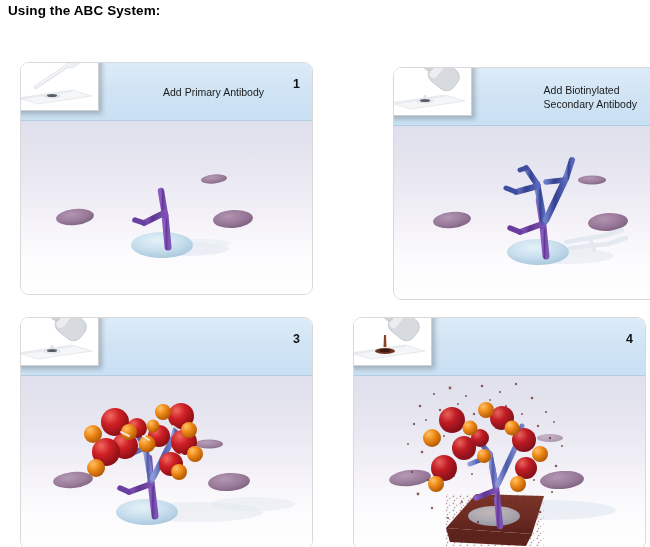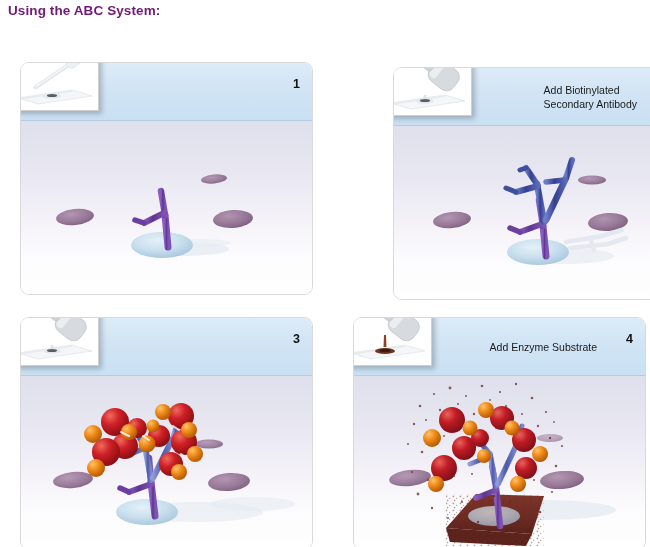--- a/index.html
+++ b/index.html
@@ -15,21 +15,21 @@
     font-family: "Liberation Sans", sans-serif;
   }
 
   
   #page-title {
     position: absolute;
     left: 8px;
     top: 3px;
     font-size: 13.5px;
     font-weight: bold;
-    color: #701a75;
+    color: #000000;
     letter-spacing: 0.1px;
     white-space: nowrap;
   }
 
   
   .panel {
     position: absolute;
     width: 293px;
     height: 233px;
     border: 1px solid #d9d9d9;
@@ -119,20 +119,21 @@
   .scene svg { display: block; }
 </style>
 </head>
 <body>
 
 <div id="page-title">Using the ABC System:</div>
 
 <div class="panel p1">
 
   <div class="panel-header">
+    <div class="panel-title">Add Primary Antibody</div>
     <div class="panel-number">1</div>
   </div>
 
   <div class="scene">
     <svg width="293" height="174" viewBox="0 0 293 174" xmlns="http://www.w3.org/2000/svg">
       <defs>
         <radialGradient id="ag1" cx="40%" cy="32%" r="72%">
           <stop offset="0%" stop-color="#a98aa8"></stop>
           <stop offset="60%" stop-color="#8d6a8d"></stop>
           <stop offset="100%" stop-color="#6f4f70"></stop>
@@ -385,21 +386,20 @@
         <rect x="24" y="22.5" width="10" height="7" rx="3" fill="#d9dde1"></rect>
       </g>
       <ellipse cx="40" cy="52" rx="1.6" ry="2.2" fill="#dfe3e8"></ellipse>
     </svg>
   </div>
 </div>
 
 <div class="panel p4">
 
   <div class="panel-header">
-    <div class="panel-title">Add Enzyme Substrate</div>
     <div class="panel-number">4</div>
   </div>
 
   <div class="scene">
     <svg width="293" height="174" viewBox="0 0 293 174" xmlns="http://www.w3.org/2000/svg">
       <defs>
         <radialGradient id="ag4" cx="40%" cy="32%" r="72%">
           <stop offset="0%" stop-color="#a98aa8"></stop>
           <stop offset="60%" stop-color="#8d6a8d"></stop>
           <stop offset="100%" stop-color="#6f4f70"></stop>

